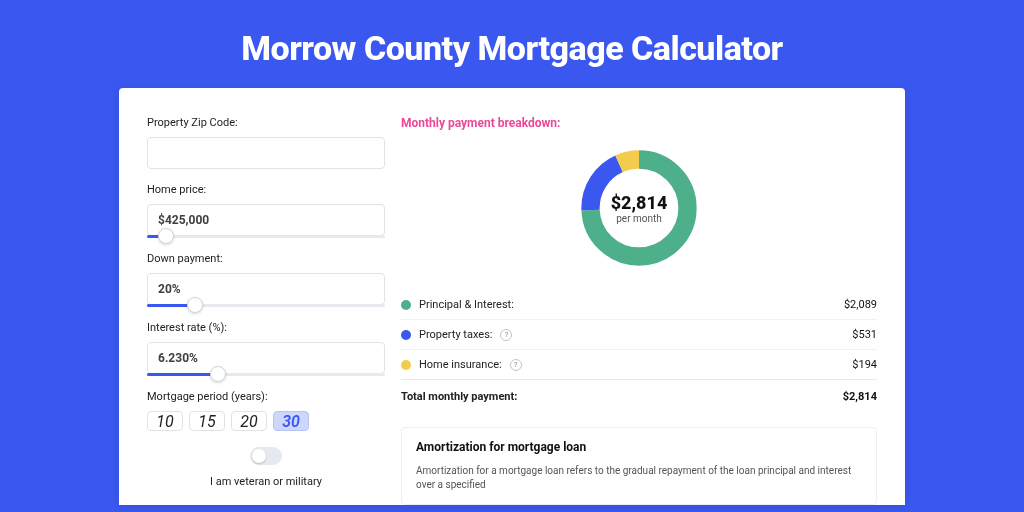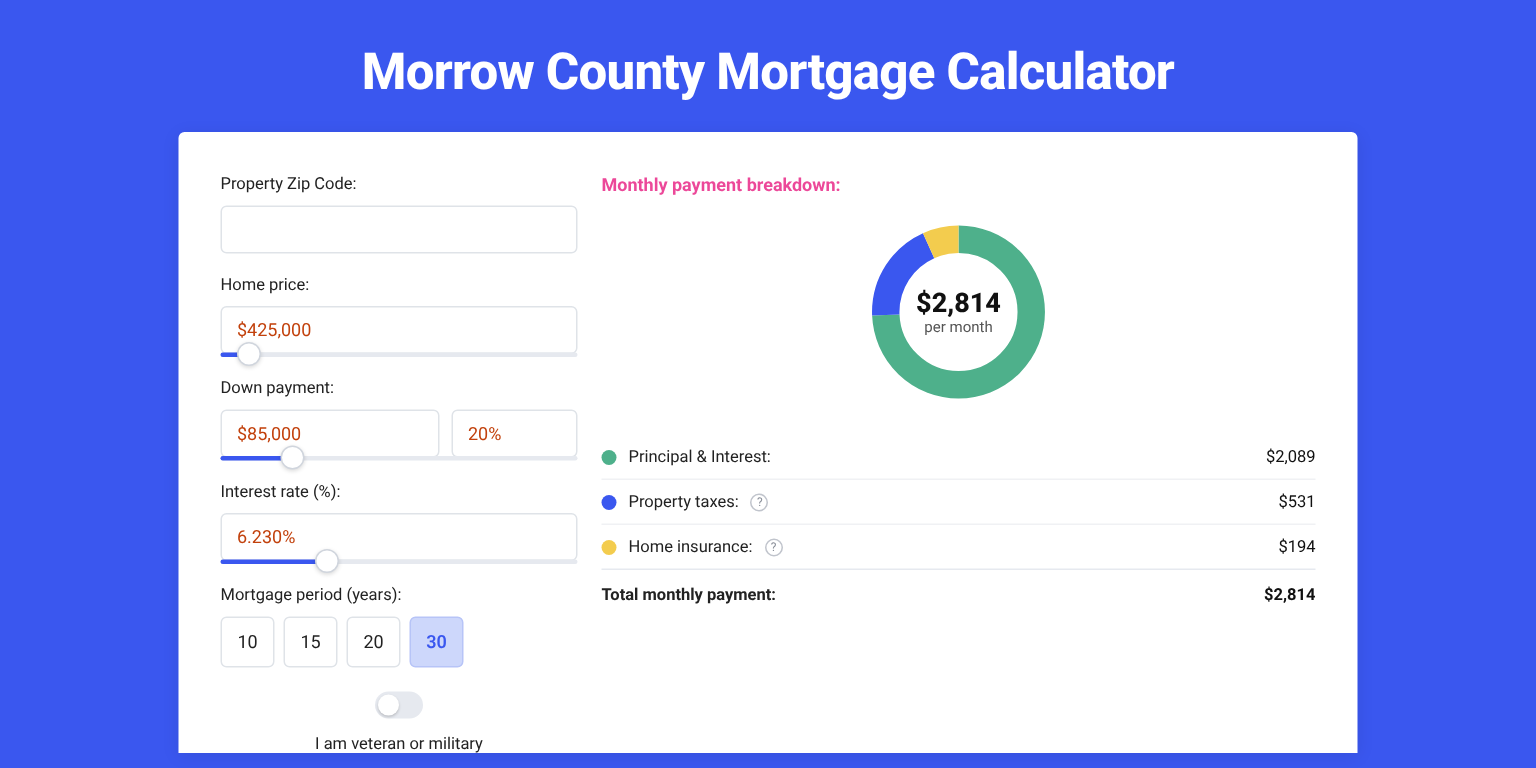--- a/index.html
+++ b/index.html
@@ -3,29 +3,29 @@
 <meta charset="utf-8">
 <style>
   * { box-sizing: border-box; margin: 0; padding: 0; font-family: -apple-system, BlinkMacSystemFont, "Segoe UI", Roboto, Arial, sans-serif; }
   body { width: 1024px; height: 512px; overflow: hidden; background: #3a57ef; position: relative; }
   .page-title { color: #fff; font-size: 34px; font-weight: 800; text-align: center; padding: 28px 0 20px; letter-spacing: -0.5px; }
   .card { background: #fff; width: 786px; margin: 0 auto; border-radius: 4px 4px 0 0; padding: 28px 28px 0; display: flex; gap: 16px; box-shadow: 0 2px 12px rgba(0,0,0,0.08); }
   .left { width: 238px; flex-shrink: 0; }
   .right { flex: 1; }
   .field { margin-bottom: 14px; }
   .label { font-size: 11px; color: #222; margin-bottom: 8px; display: block; }
-  .input { width: 100%; height: 32px; border: 1px solid #dfe3e8; border-radius: 4px; padding: 0 10px; font-size: 12px; color: #c2410c; background: #fff; }
+  .input { width: 100%; height: 32px; border: 1px solid #dfe3e8; border-radius: 4px; padding: 0 10px; font-size: 12px; color: #404040; background: #fff; font-weight: bold; }
   .input-row { display: flex; gap: 8px; }
   .input-row .input:first-child { flex: 2; }
   .input-row .input:last-child { flex: 1; }
   .slider-track { height: 3px; background: #e6e9ef; border-radius: 2px; margin-top: -1px; position: relative; }
   .slider-fill { height: 3px; background: #3a57ef; border-radius: 2px; position: absolute; left: 0; top: 0; }
   .slider-thumb { width: 16px; height: 16px; background: #fff; border: 1px solid #d0d5dd; border-radius: 50%; position: absolute; top: -7px; transform: translateX(-50%); box-shadow: 0 1px 3px rgba(0,0,0,0.15); }
   .period-row { display: flex; gap: 6px; }
-  .period-btn { width: 36px; height: 34px; border: 1px solid #dfe3e8; border-radius: 4px; background: #fff; font-size: 12px; color: #222; cursor: pointer; display: flex; align-items: center; justify-content: center; }
+  .period-btn { width: 36px; height: 20px; border: 1px solid #dfe3e8; border-radius: 4px; background: #fff; font-size: 16px; color: #222; cursor: pointer; display: flex; align-items: center; justify-content: center; font-style: italic; }
   .period-btn.active { background: #cdd7fb; border-color: #b7c4f7; color: #3a57ef; font-weight: 600; }
   .toggle-row { display: flex; align-items: center; gap: 10px; margin-top: 16px; flex-direction: column; }
   .toggle { width: 32px; height: 18px; background: #e6e9ef; border-radius: 10px; position: relative; cursor: pointer; }
   .toggle-knob { width: 14px; height: 14px; background: #fff; border-radius: 50%; position: absolute; top: 2px; left: 2px; box-shadow: 0 1px 2px rgba(0,0,0,0.2); }
   .toggle-label { font-size: 11px; color: #222; }
   .section-title { font-size: 12px; font-weight: 700; color: #ec4899; margin-bottom: 14px; }
   .donut-wrap { display: flex; justify-content: center; margin-bottom: 18px; }
   .donut { position: relative; width: 128px; height: 128px; }
   .donut svg { width: 128px; height: 128px; transform: rotate(-90deg); }
   .donut-center { position: absolute; inset: 0; display: flex; flex-direction: column; align-items: center; justify-content: center; }
@@ -64,21 +64,20 @@
       <input class="input" value="$425,000" style="">
       <div class="slider-track">
         <div class="slider-fill" style="width:8%"></div>
         <div class="slider-thumb" style="left:8%"></div>
       </div>
     </div>
 
     <div class="field">
       <label class="label">Down payment:</label>
       <div class="input-row">
-        <input class="input" value="$85,000" style="">
         <input class="input" value="20%" style="">
       </div>
       <div class="slider-track">
         <div class="slider-fill" style="width:20%"></div>
         <div class="slider-thumb" style="left:20%"></div>
       </div>
     </div>
 
     <div class="field">
       <label class="label">Interest rate (%):</label>
@@ -150,14 +149,18 @@
         </div>
       </div>
 
     <div class="legend-row total">
       <div class="legend-left">
         <span>Total monthly payment:</span>
       </div>
       <span class="legend-val">$2,814</span>
     </div>
 
+    <div class="amort">
+      <div class="amort-title">Amortization for mortgage loan</div>
+      <div class="amort-text">Amortization for a mortgage loan refers to the gradual repayment of the loan principal and interest over a specified</div>
+    </div>
   </div>
 </div>
 
 </body></html>

